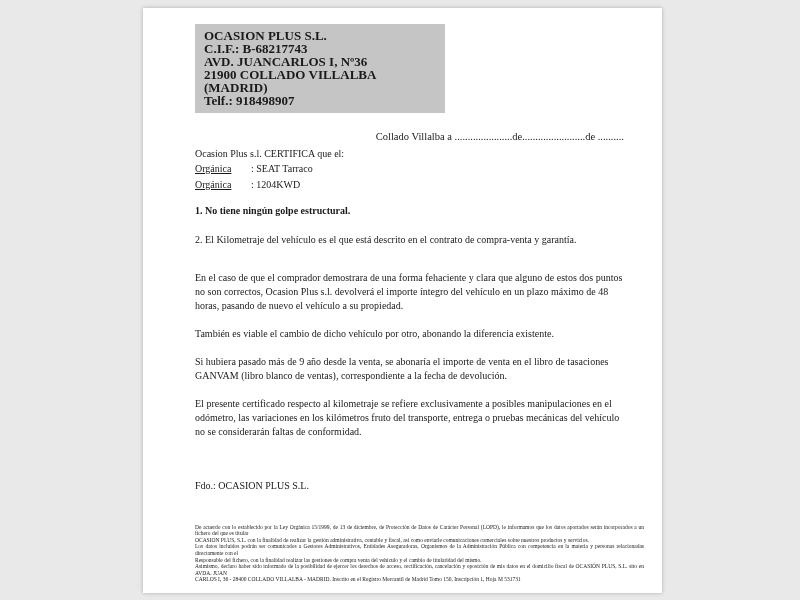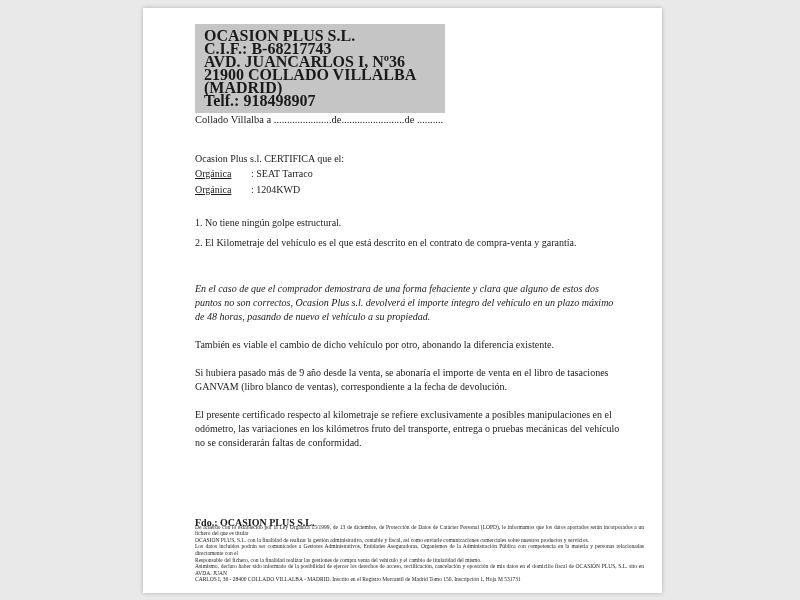--- a/index.html
+++ b/index.html
@@ -26,45 +26,45 @@
   .content{
     padding:16px 38px 0 52px;
     font-size:10px;
     line-height:14px;
   }
   .company-box{
     width:250px;
     background:var(--header-box-bg);
     padding:5px 9px 6px 9px;
     font-weight:bold;
-    font-size:16px;
+    font-size:13px;
     line-height:13px;
   }
   .date-line{
-    text-align:left;
+    margin-top:17px;
+    text-align:right;
     font-size:10.5px;
   }
   .certify-line{
-    margin-top:25px;
+    margin-top:3px;
   }
   .kv-row{
     line-height:16px;
   }
   .kv-label{
     display:inline-block;
     width:56px;
   }
   .u{text-decoration:underline;}
-  .point-1{margin-top:18px;}
-  .point-2{margin-top:6px;}
-  .para-1{margin-top:32px;font-style:italic;}
+  .point-1{margin-top:11px;font-weight:bold;}
+  .point-2{margin-top:15px;}
+  .para-1{margin-top:24px;}
   .para{margin-top:14px;}
   .signature{
-    margin-top:66px;
-    font-weight:bold;
+    margin-top:40px;
   }
   .legal-footer{
     position:absolute;
     left:52px;right:18px;bottom:10px;
     font-size:5.5px;
     line-height:6.6px;
     color:#222;
     text-align:justify;
   }
 </style>

